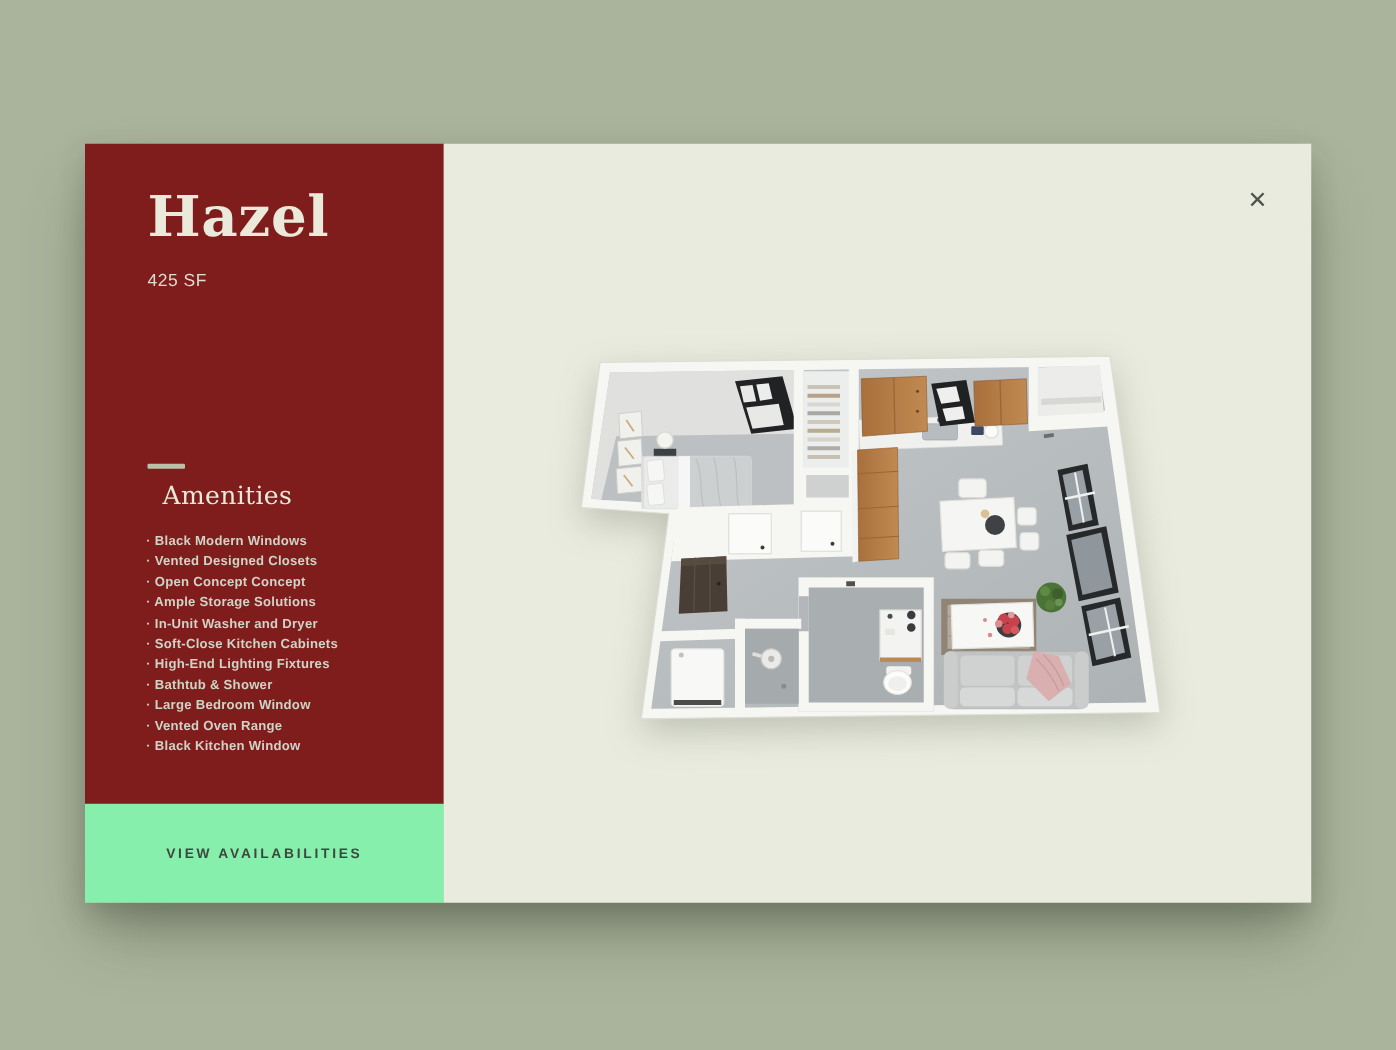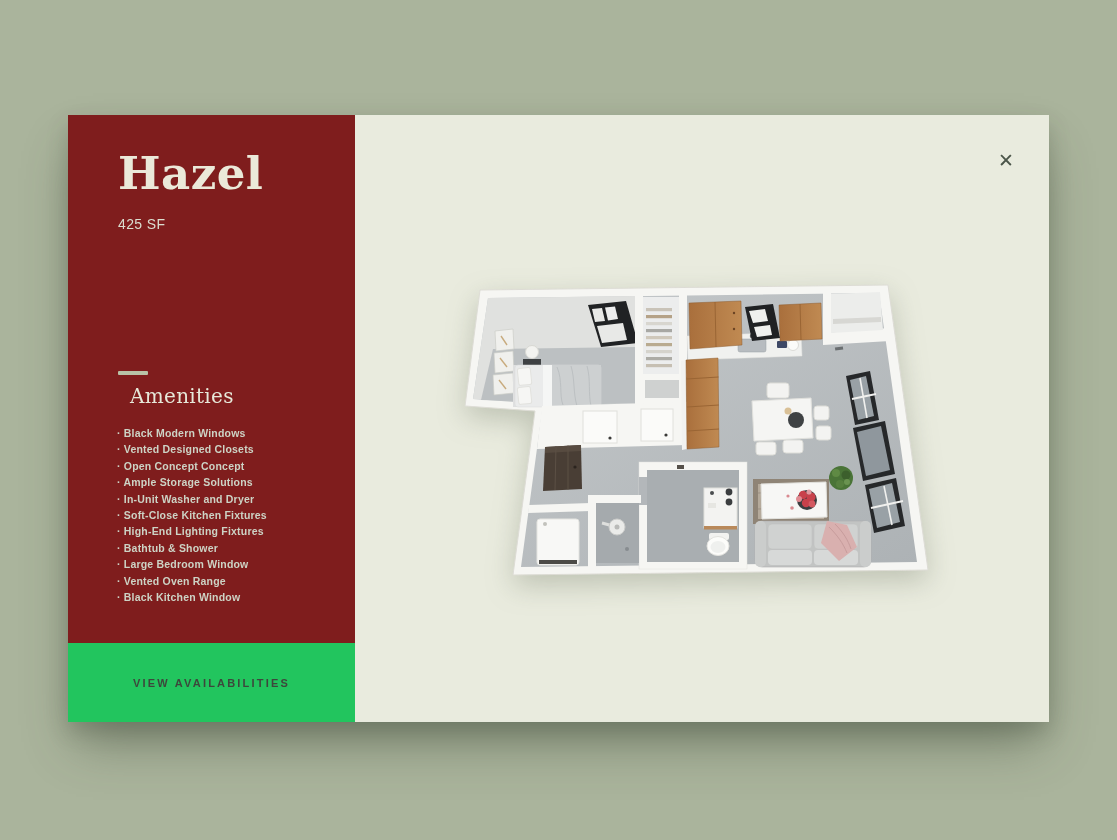--- a/index.html
+++ b/index.html
@@ -34,21 +34,21 @@
     position:absolute;left:50px;top:257px;margin:12px;
     font-family:"DejaVu Serif", serif;font-weight:400;
     font-size:20px;color:#e7e9da;letter-spacing:.3px;
   }
   .amenities-list{
     position:absolute;left:49px;top:310px;margin:0;padding:0;
     list-style:none;
     font-size:10.5px;line-height:16.4px;color:#cdd3c5;letter-spacing:.2px;font-weight:bold;
   }
   .sidebar-footer{
-    background:#22c55e;flex:1;
+    background:#86efac;flex:1;
     display:flex;align-items:center;justify-content:center;
     border:none;cursor:pointer;
   }
   .cta-label{
     font-size:11px;font-weight:700;letter-spacing:2.2px;color:#3d473c;
   }
   
   .panel{flex:1;background:#e9ebde;position:relative;}
   .close-button{
     position:absolute;top:30px;right:28px;width:30px;height:30px;
@@ -71,21 +71,21 @@
       <h1 class="plan-title">Hazel</h1>
       <div class="plan-size">425 SF</div>
       <div class="divider"></div>
       <h2 class="amenities-heading">Amenities</h2>
       <ul class="amenities-list">
           <li>· Black Modern Windows</li>
           <li>· Vented Designed Closets</li>
           <li>· Open Concept Concept</li>
           <li>· Ample Storage Solutions</li>
           <li>· In-Unit Washer and Dryer</li>
-          <li>· Soft-Close Kitchen Fixtures</li>
+          <li>· Soft-Close Kitchen Cabinets</li>
           <li>· High-End Lighting Fixtures</li>
           <li>· Bathtub &amp; Shower</li>
           <li>· Large Bedroom Window</li>
           <li>· Vented Oven Range</li>
           <li>· Black Kitchen Window</li>
         </ul>
     </div>
     <button class="sidebar-footer">
       <span class="cta-label">VIEW AVAILABILITIES</span>
     </button>

